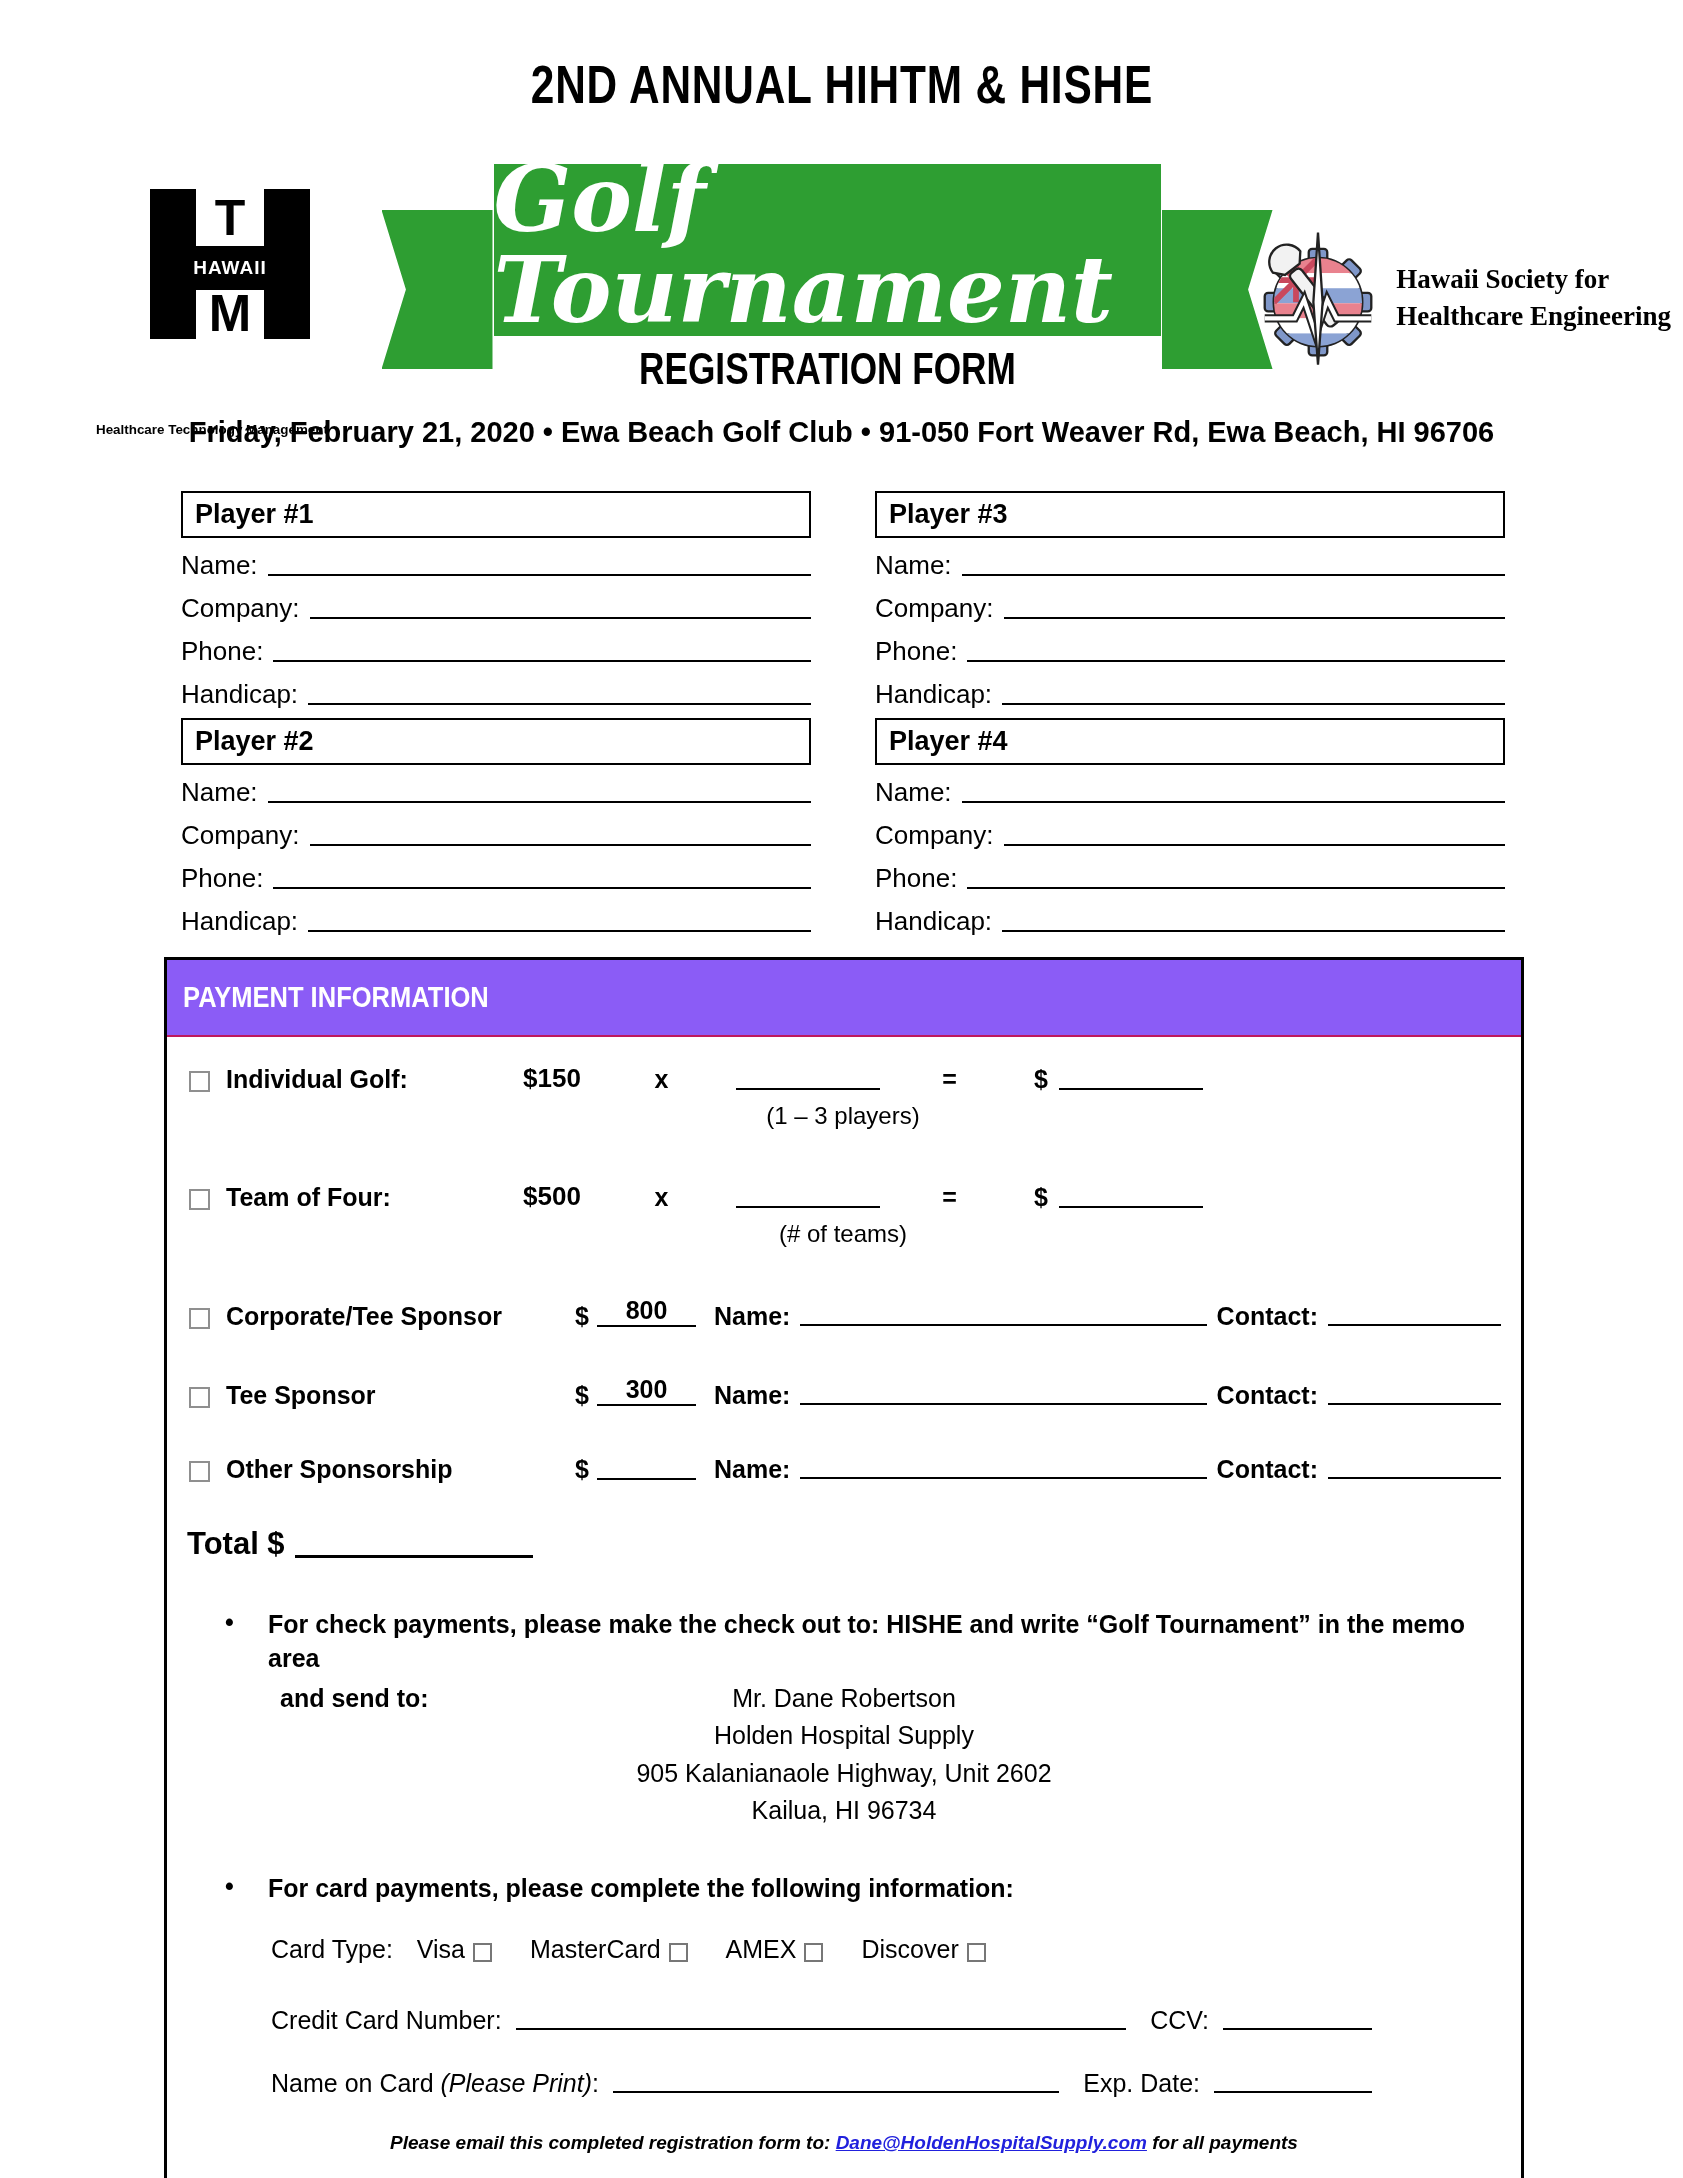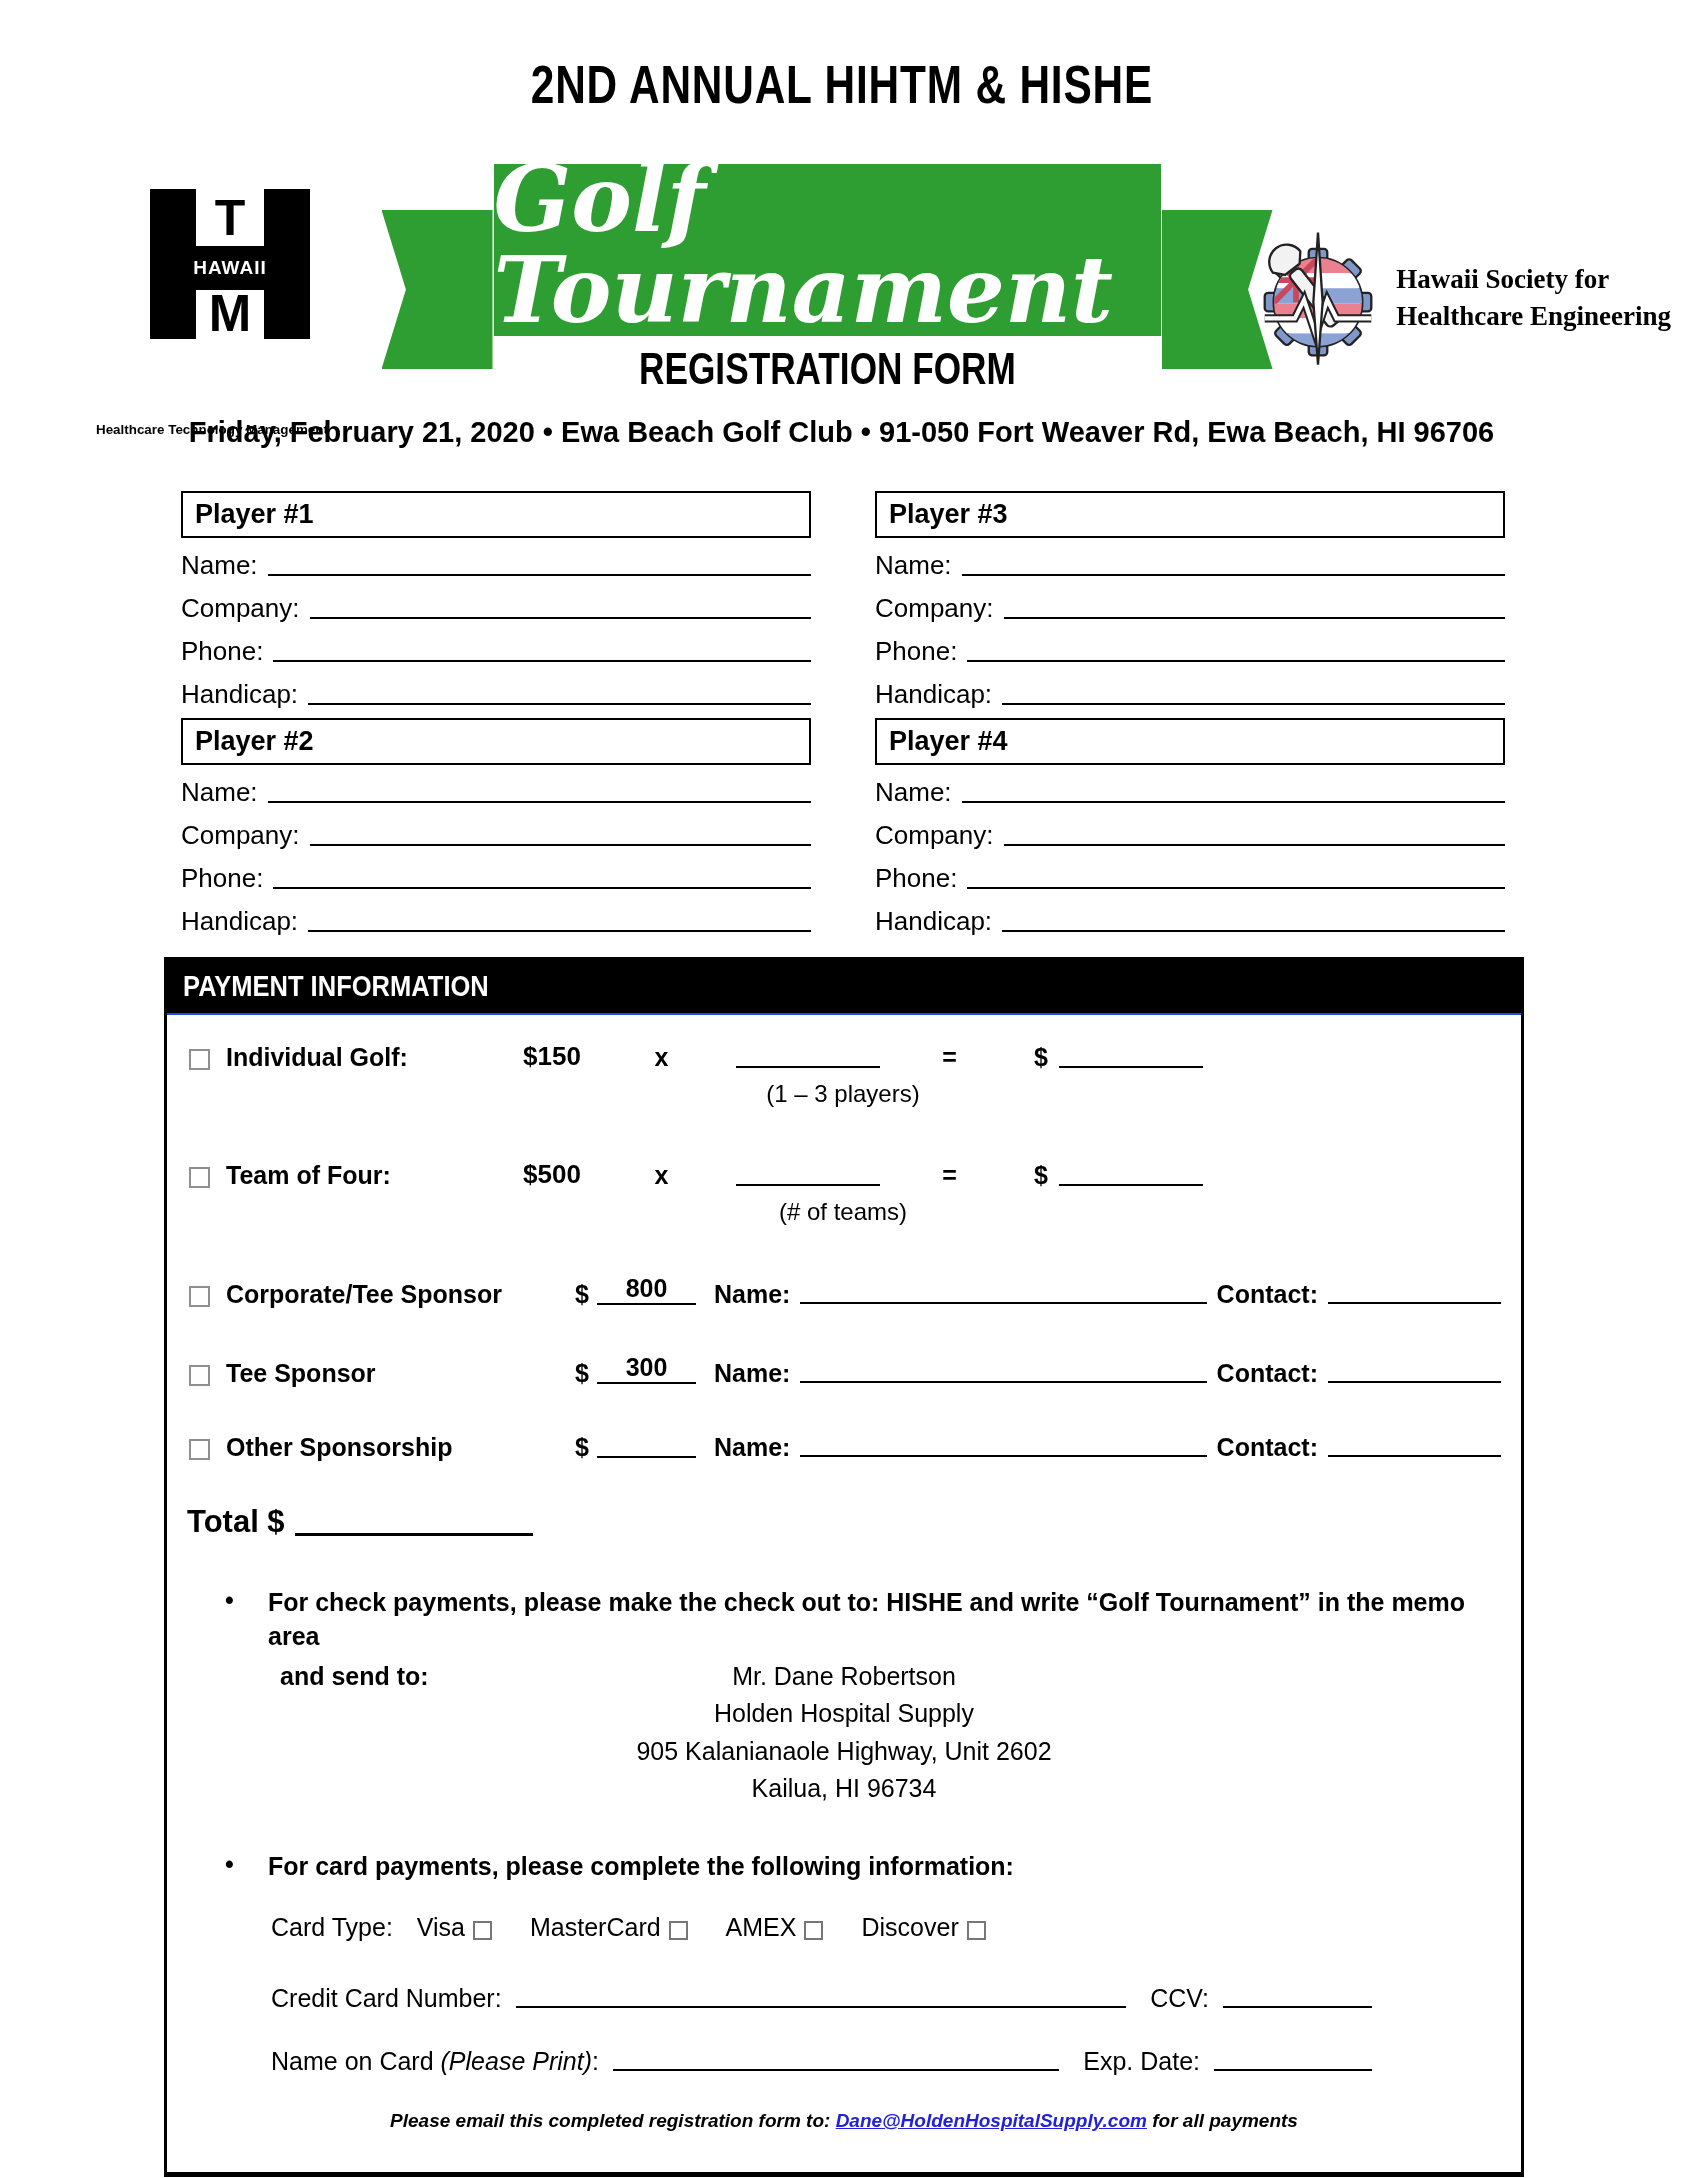--- a/index.html
+++ b/index.html
@@ -47,21 +47,21 @@
   .players { display:flex; margin:42px 0 0 181px; width:1324px; gap:64px; }
   .pcol { flex:1; }
   .psection { margin-bottom:8px; }
   .pheader { border:2px solid #000; font-weight:bold; font-size:27px; padding:6px 12px; }
   .frow { display:flex; align-items:flex-end; height:43px; font-size:26px; }
   .frow .flabel { margin-right:10px; line-height:1.15; }
   .frow .line { flex:1; border-bottom:2px solid #000; margin-bottom:5px; }
 
   
   .paybox { margin:12px 0 0 164px; width:1360px; border:3px solid #000; border-bottom-width:5px; }
-  .payheader { background:#000000; border-bottom:2px solid #1d4ed8; color:#fff; padding:10px 16px; }
+  .payheader { background:#8b5cf6; border-bottom:2px solid #be185d; color:#fff; padding:21px 16px; }
   .payheader span { font-size:29px; font-weight:bold; transform:scaleX(0.88); transform-origin:0 50%; display:inline-block; }
   .paybody { padding:0 20px 40px 20px; font-size:25px; }
   .payrow { display:flex; align-items:flex-end; }
   .cb { width:21px; height:21px; border:2px solid #8f8f8f; background:#fff; margin:0 16px 2px 2px; flex:none; }
   .cb.small { width:19px; height:19px; border-color:#777; margin:0 0 2px 8px; }
   .plabel { font-weight:bold; width:297px; line-height:1.2; }
   .splabel { font-weight:bold; width:349px; line-height:1.2; }
   .price { font-weight:bold; width:109px; font-size:26px; }
   .mult { font-weight:bold; width:59px; text-align:center; }
   .blank { border-bottom:2px solid #000; margin-bottom:4px; }

